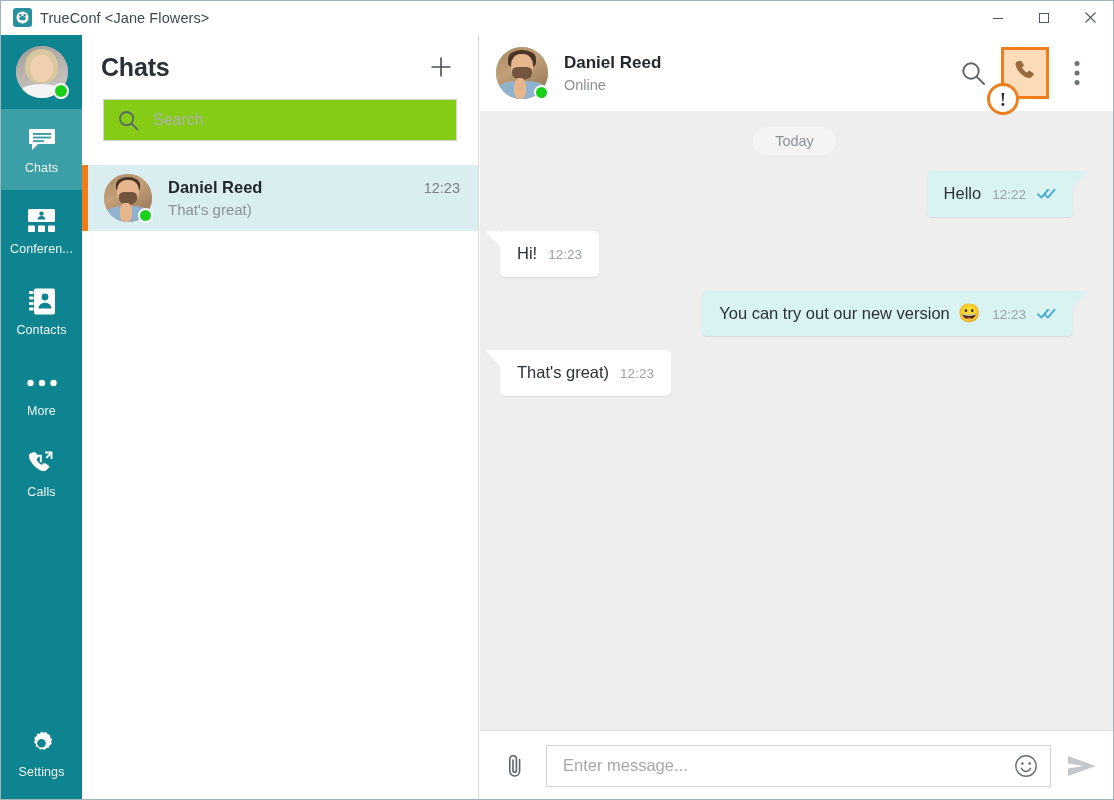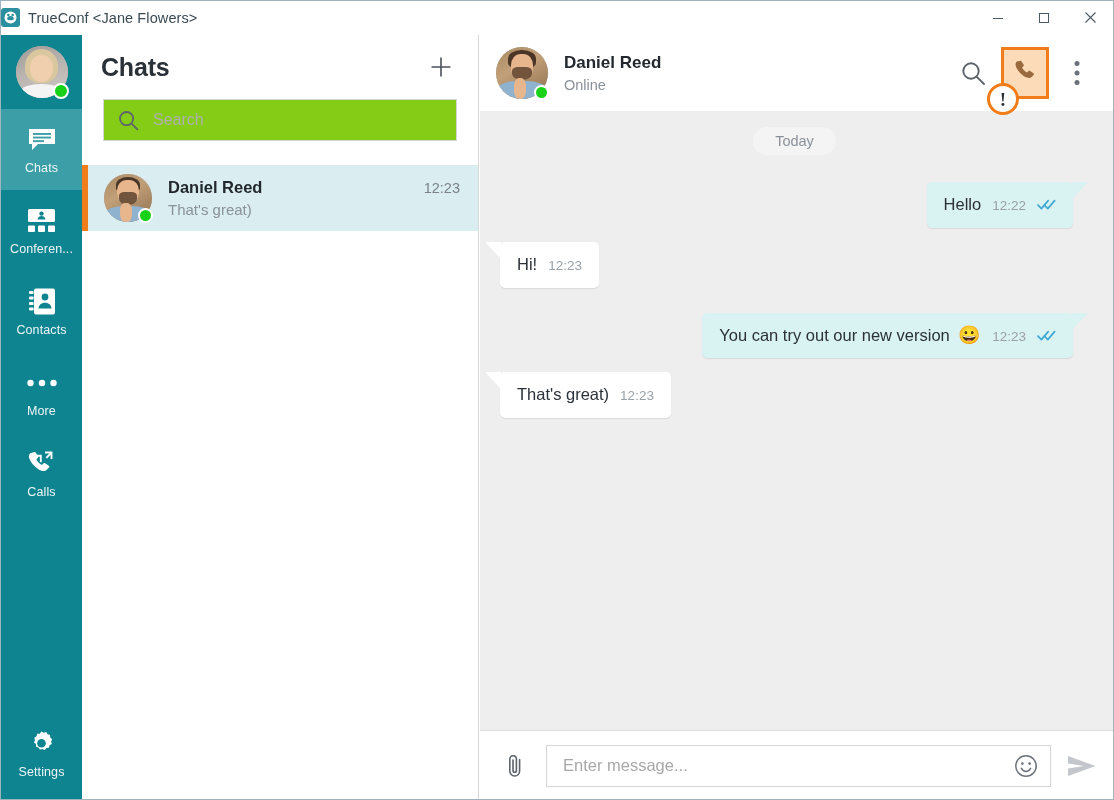--- a/index.html
+++ b/index.html
@@ -28,21 +28,21 @@
     width: 1112px;
     height: 34px;
     background: #ffffff;
     display: flex;
     align-items: center;
     border-bottom: 1px solid #ffffff;
   }
   .titlebar-left {
     display: flex;
     align-items: center;
-    padding-left: 0;
+    padding-left: 12px;
     gap: 8px;
     flex: 1;
   }
   .app-logo {
     width: 19px;
     height: 19px;
     background: #2a8f9e;
     border-radius: 3px;
     display: flex;
     align-items: center;
@@ -348,21 +348,21 @@
     line-height: 1.2;
     display: flex;
     align-items: center;
     gap: 9px;
   }
   .bubble .tm {
     font-size: 13.5px;
     color: #9aa1a8;
     flex: none;
   }
-  .bubble.out { background: #d9f2f2; margin-right: 16px; margin-top: 11px; }
+  .bubble.out { background: #d9f2f2; margin-right: 16px; }
   .bubble.in  { background: #ffffff; }
   .bubble.out::after {
     content: "";
     position: absolute;
     right: -15px; top: 0;
     border-width: 0 16px 17px 0;
     border-style: solid;
     border-color: transparent #d9f2f2 transparent transparent;
     transform: scaleX(-1);
   }

